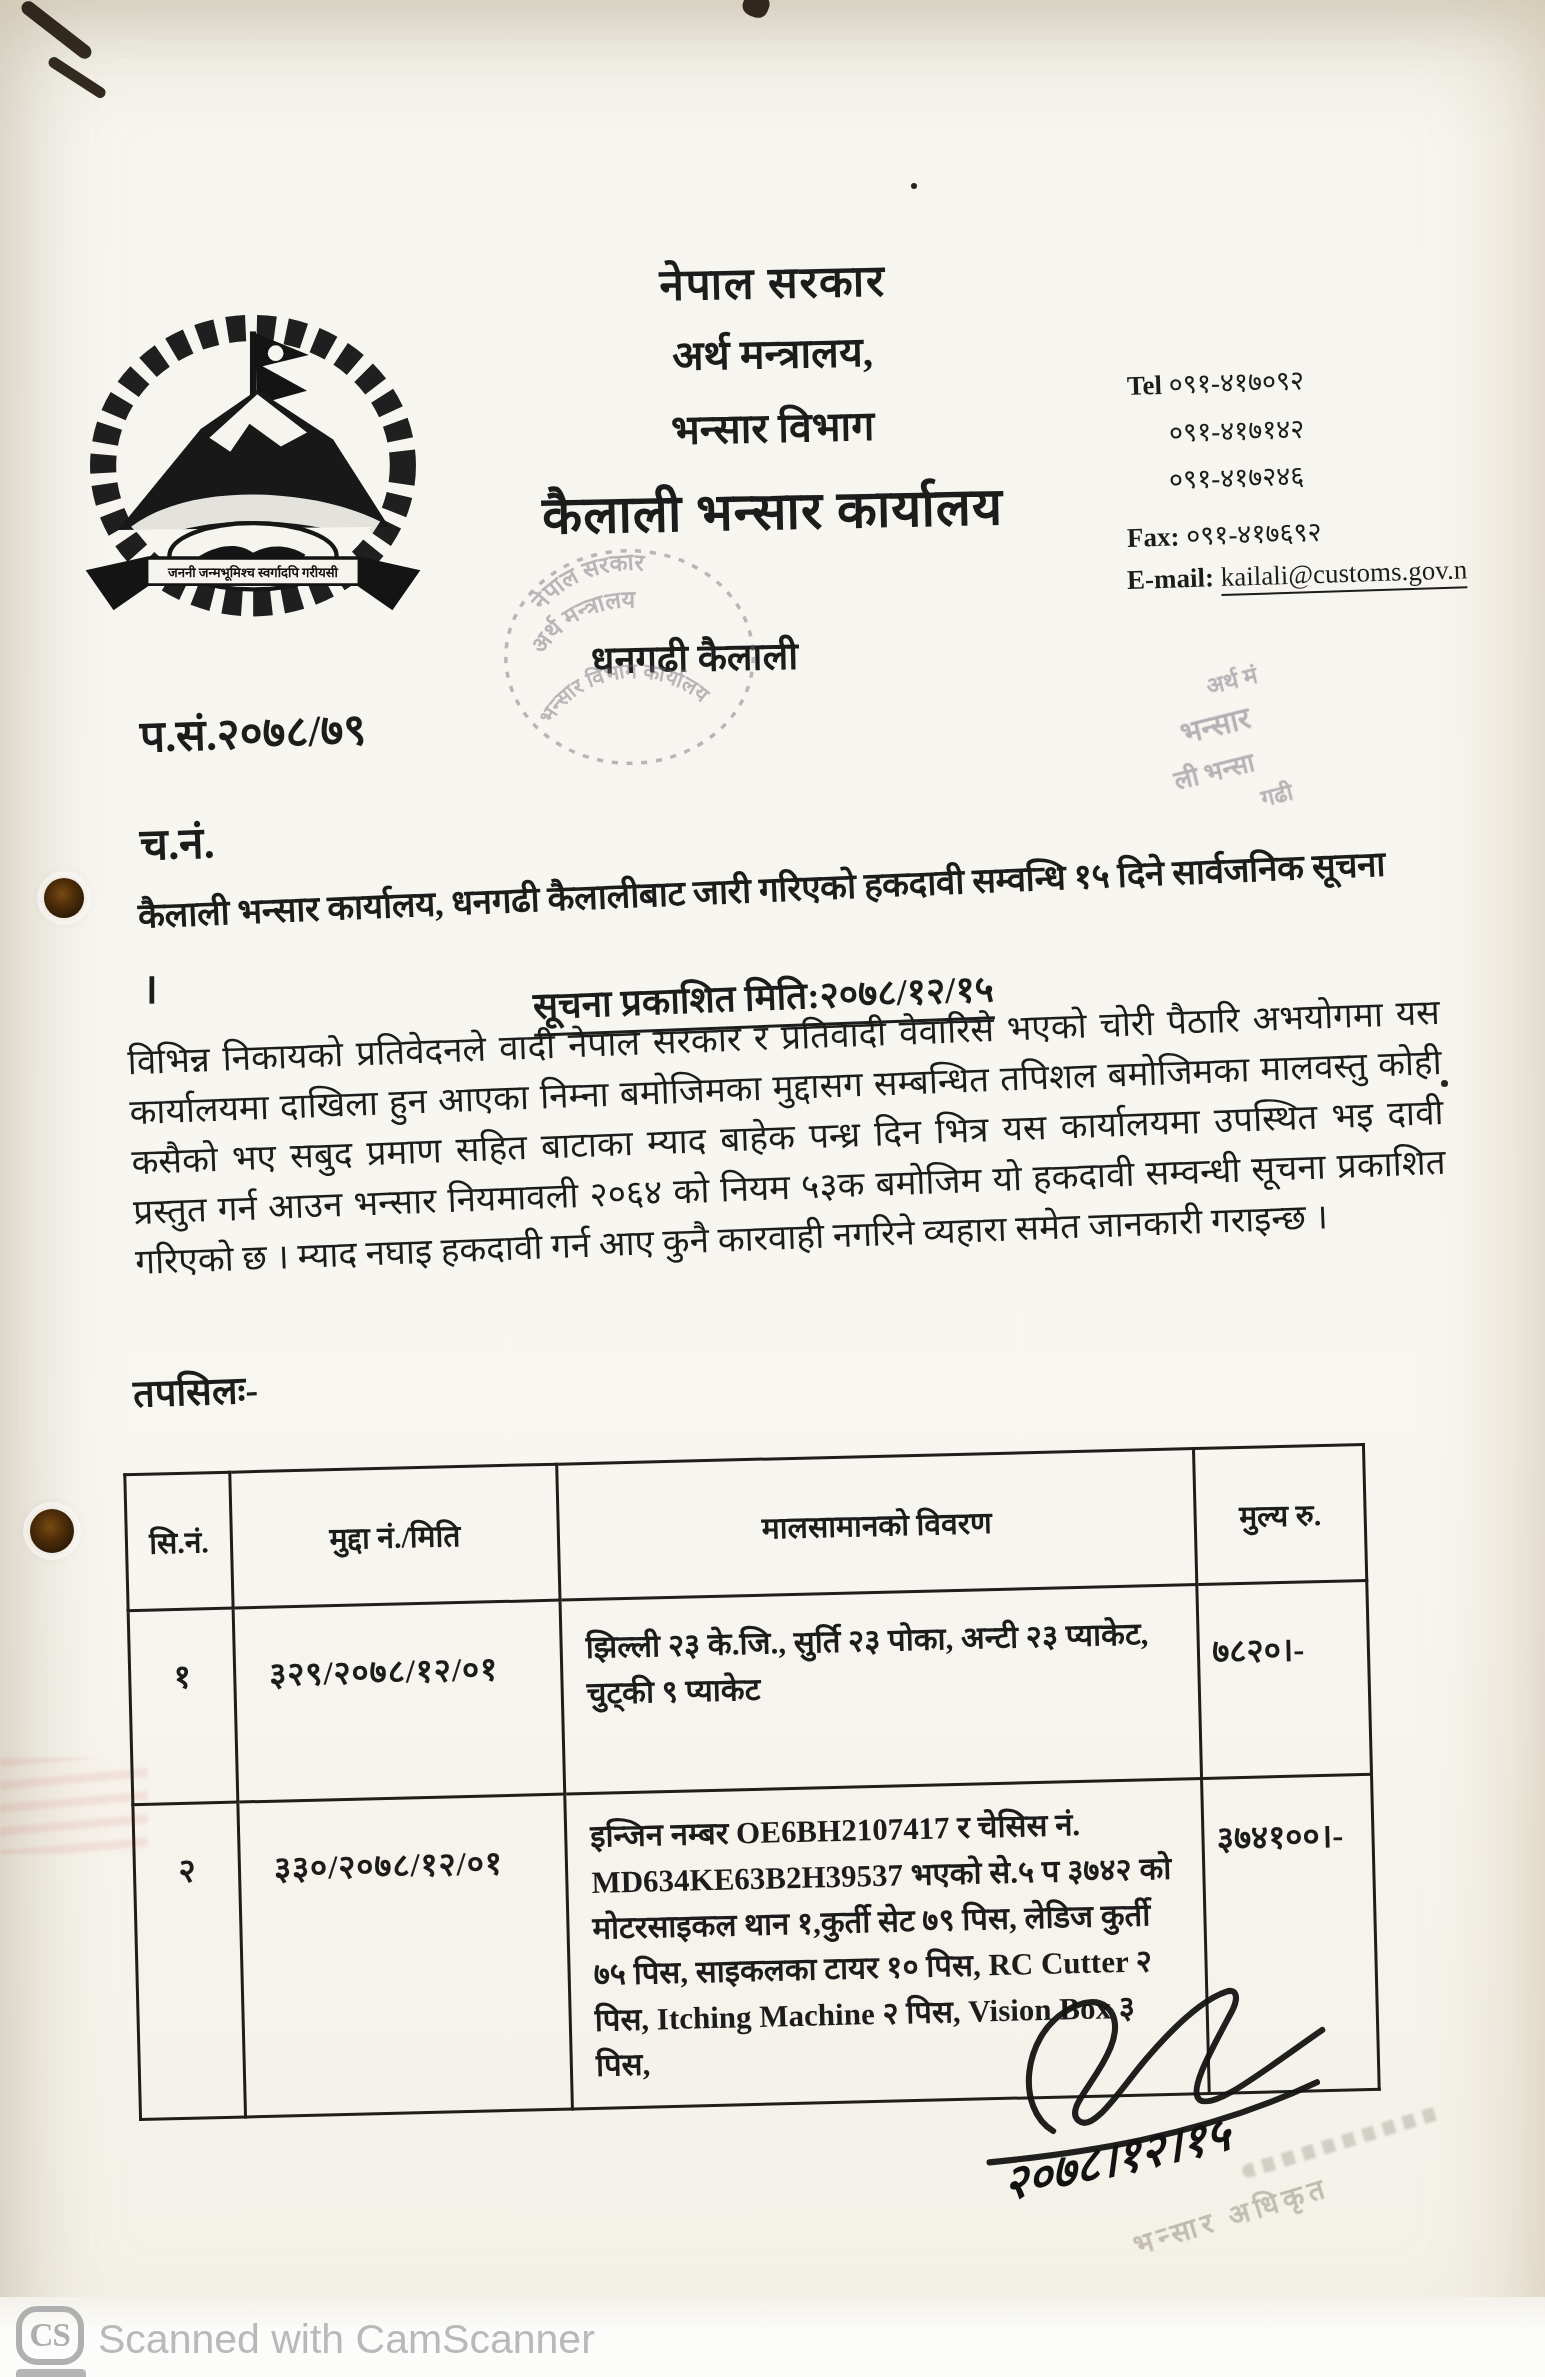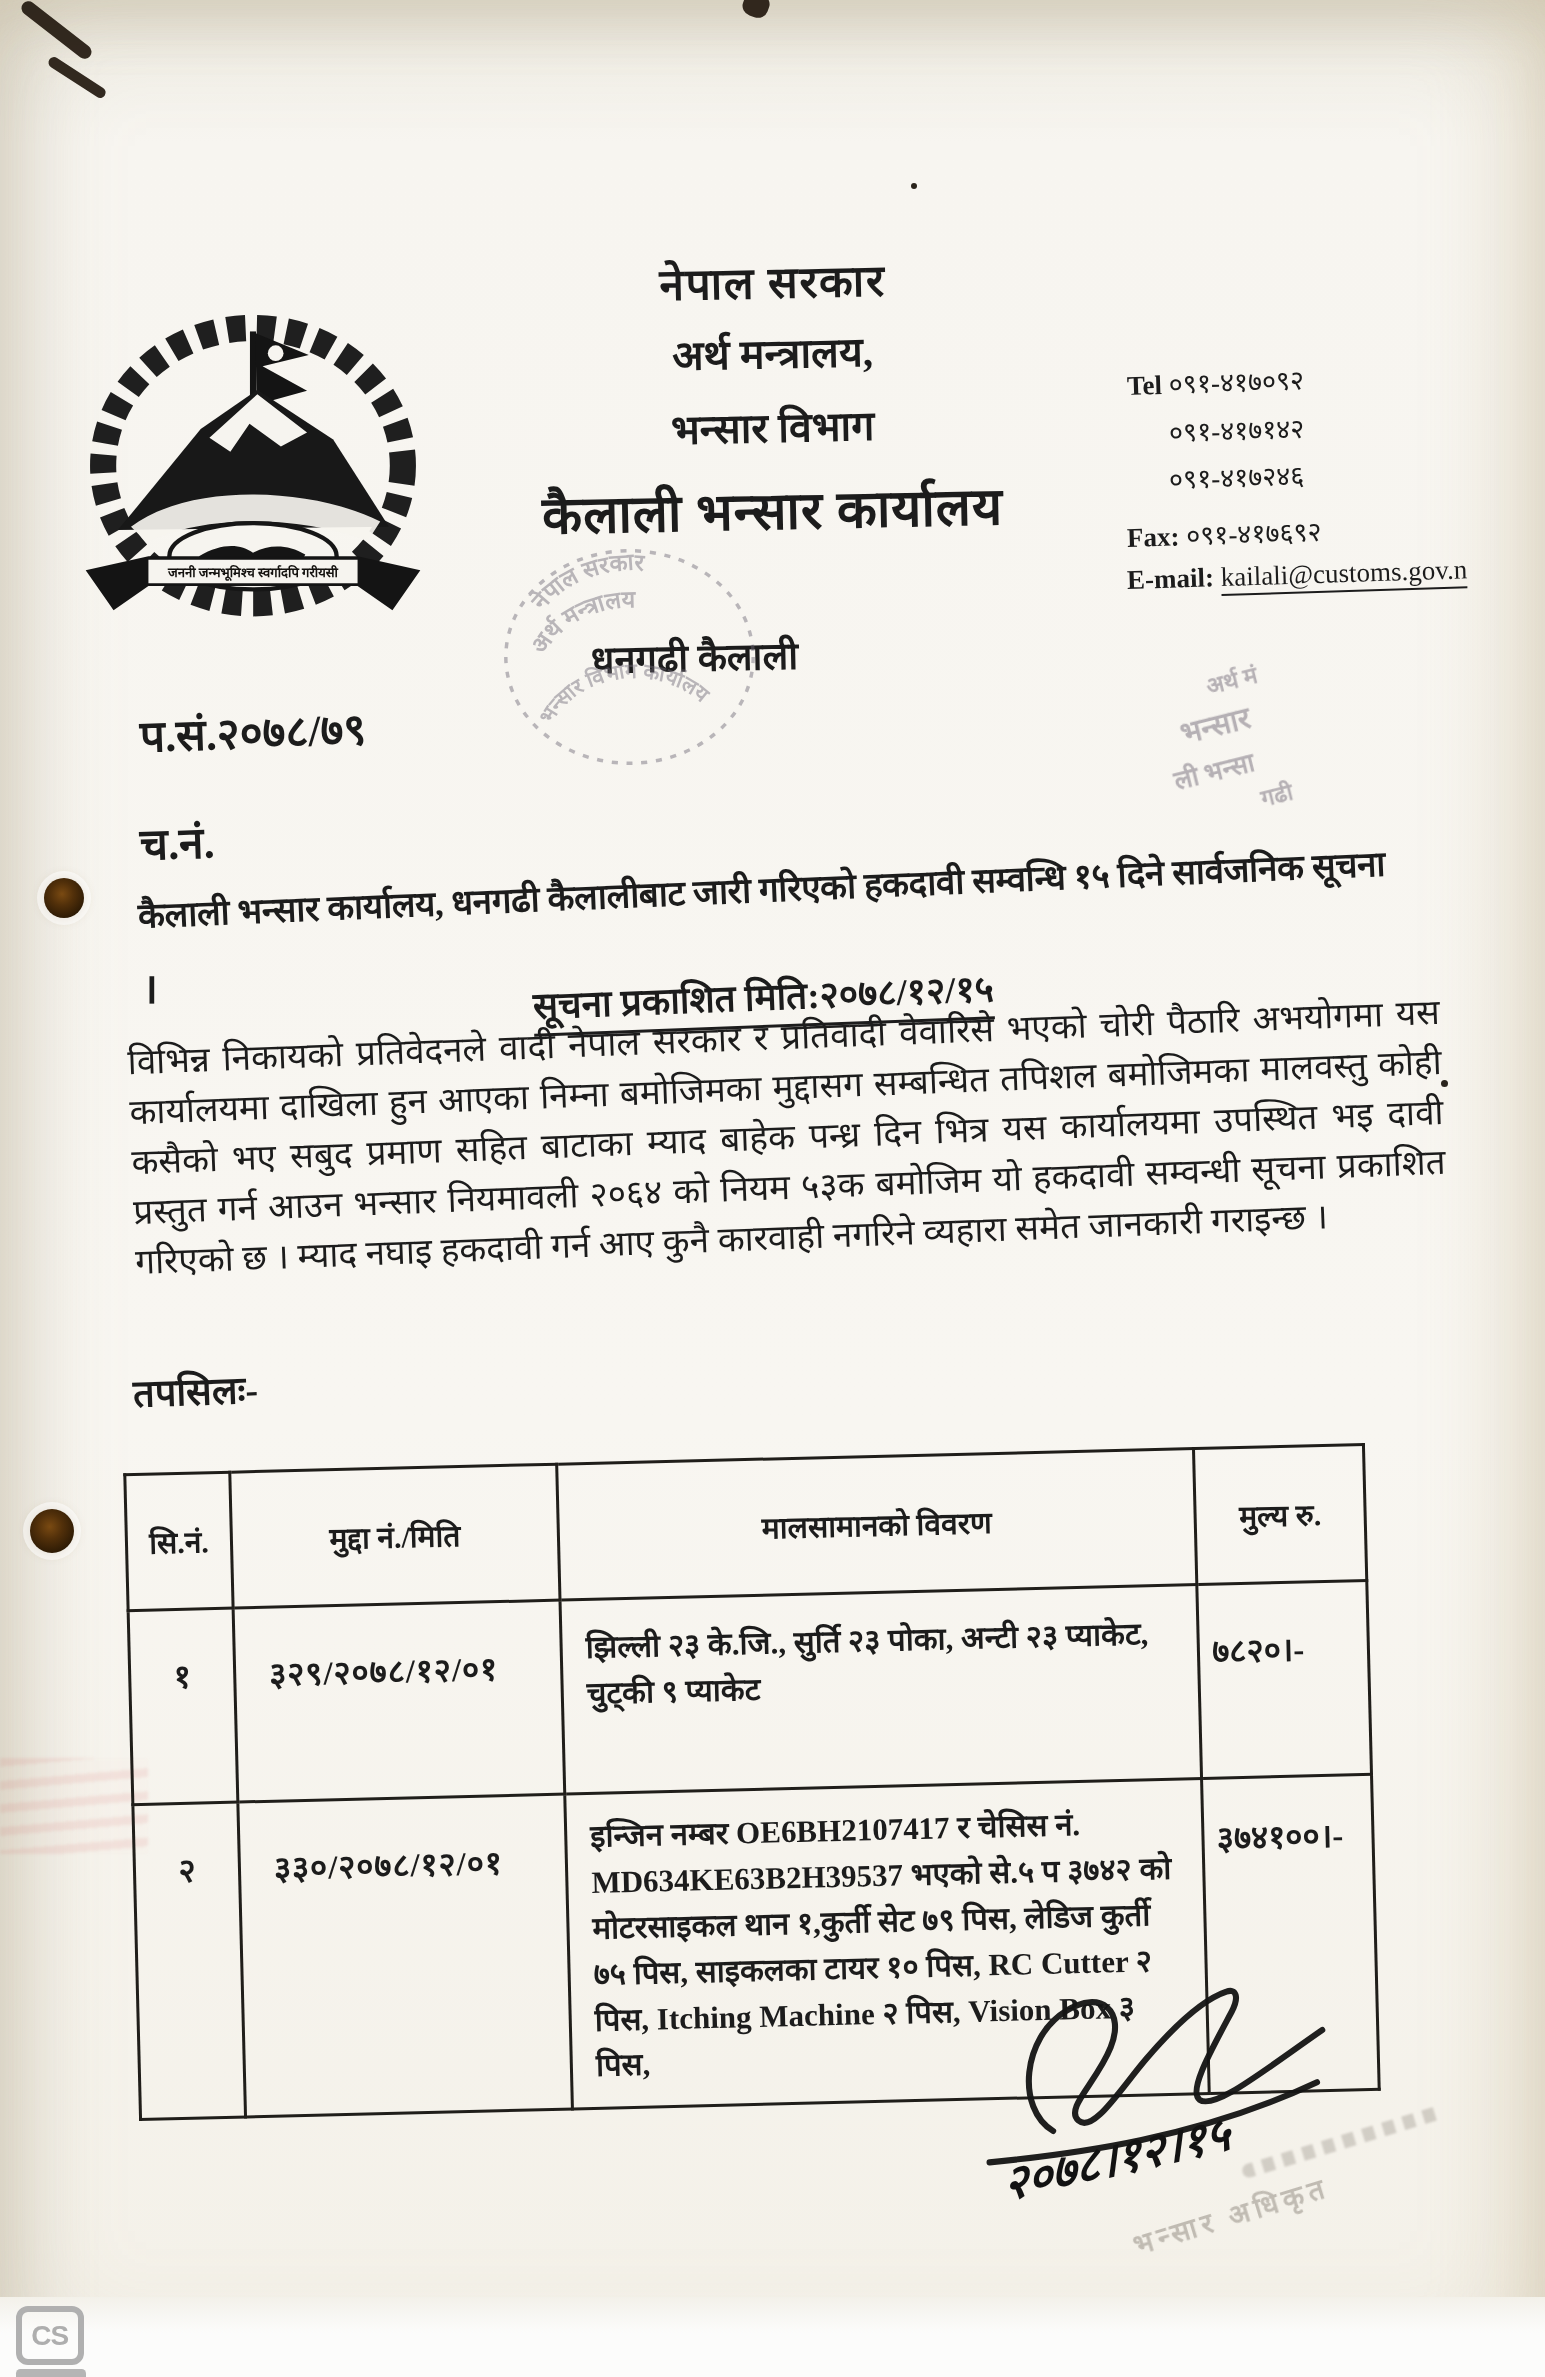--- a/index.html
+++ b/index.html
@@ -54,21 +54,21 @@
   
   .sig-date{left:1001px;top:2125px;font-size:47px;font-weight:700;font-style:italic;color:#121212;transform:rotate(-13deg) skewX(-7deg);white-space:nowrap;}
   
   .hole{width:40px;height:40px;border-radius:50%;background:radial-gradient(circle at 45% 40%,#7a4a12 0%,#52300a 35%,#2c1a05 75%,#241505 100%);box-shadow:0 0 0 7px rgba(255,255,255,.55), 0 0 12.2px rgba(120,90,40,.35);}
   .streak{background:#241a10;border-radius:7px;opacity:.93;}
   .dot{background:#2a241c;border-radius:50%;}
   .pinkband{left:0;top:1758px;width:148px;height:96px;opacity:.22;background:repeating-linear-gradient(175deg,rgba(210,90,90,.55) 0 8.7px,rgba(240,200,190,.2) 8.7px 23px);filter:blur(1.7px);}
   
   .footer-strip{left:0;bottom:0;width:100%;height:80px;background:linear-gradient(180deg,#f3f1ea 0%,#fcfcfb 45%);}
   .cs-icon{left:15.7px;top:2306px;width:72px;}
-  .cs-box{width:56px;height:47px;border:6.1px solid #b0b0b0;border-radius:12px;display:flex;align-items:center;justify-content:center;font-family:Liberation Sans, sans-serif;font-weight:700;font-size:28px;color:#aeaeae;letter-spacing:-0.9px;}
+  .cs-box{width:56px;height:47px;border:6.1px solid #b0b0b0;border-radius:21px;display:flex;align-items:center;justify-content:center;font-family:Liberation Serif, serif;font-weight:700;font-size:33px;color:#aeaeae;letter-spacing:-0.9px;}
   .cs-bar{width:70px;height:17.4px;background:#b5b5b5;border-radius:4.4px;margin-top:4.4px;}
   .scanned-text{left:98px;top:2316px;font-family:"Liberation Sans","DejaVu Sans",sans-serif;font-size:41px;color:#b9b9b9;white-space:nowrap;}
 </style>
 </head>
 <body>
 
 <div class="page">
 
   <div class="abs streak" style="left:14px;top:23px;width:85px;height:14px;transform:rotate(38deg);"></div>
   <div class="abs streak" style="left:44px;top:72px;width:66px;height:11.3px;transform:rotate(33deg);"></div>
@@ -192,15 +192,16 @@
   </svg>
   <div class="abs sig-date dev">२०७८।१२।१५</div>
   <div class="abs stamp-smudge"></div>
   <div class="abs officer-stamp dev">भन्सार अधिकृत</div>
 
   <div class="abs footer-strip"></div>
   <div class="abs cs-icon">
     <div class="cs-box">CS</div>
     <div class="cs-bar"></div>
   </div>
+  <div class="abs scanned-text">Scanned with CamScanner</div>
 
 </div>
 
 
 </body></html>

